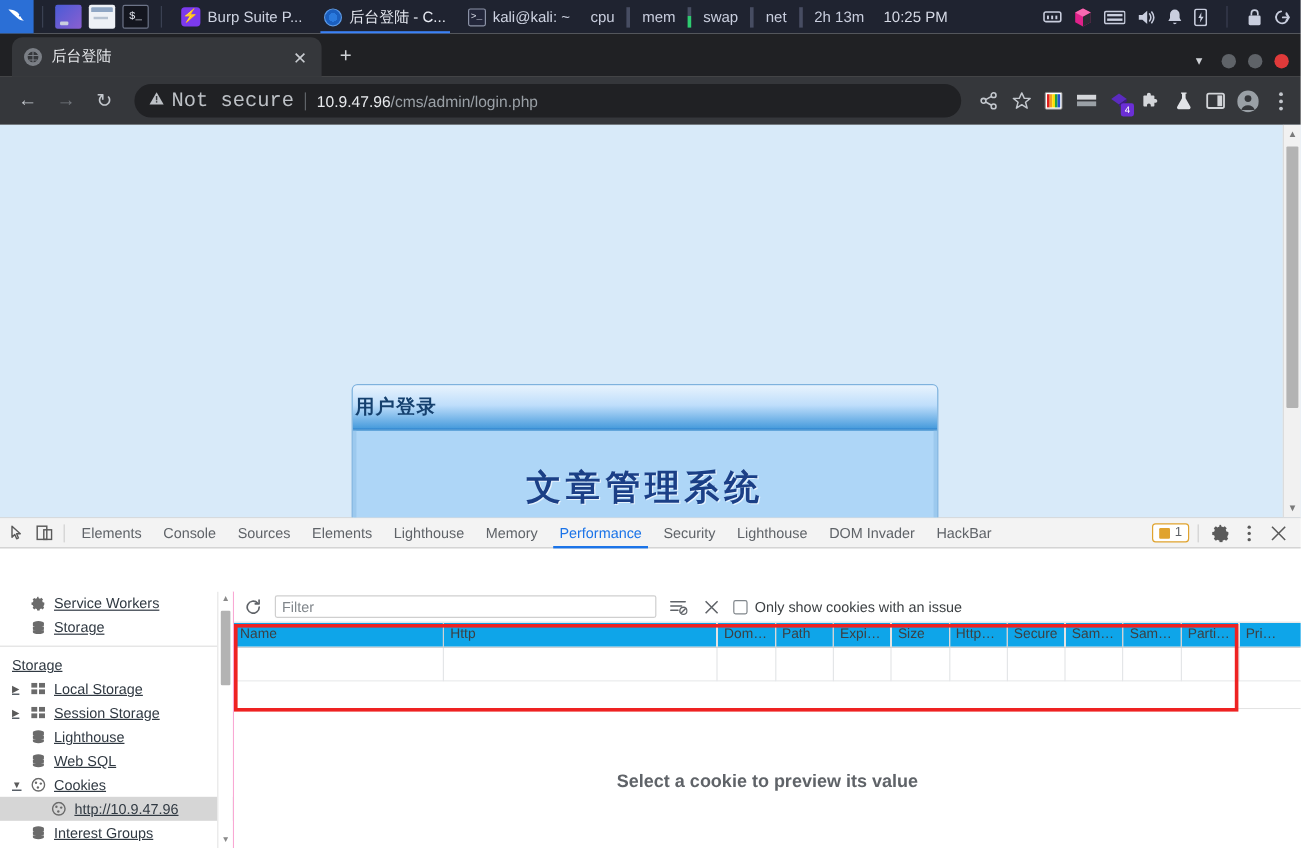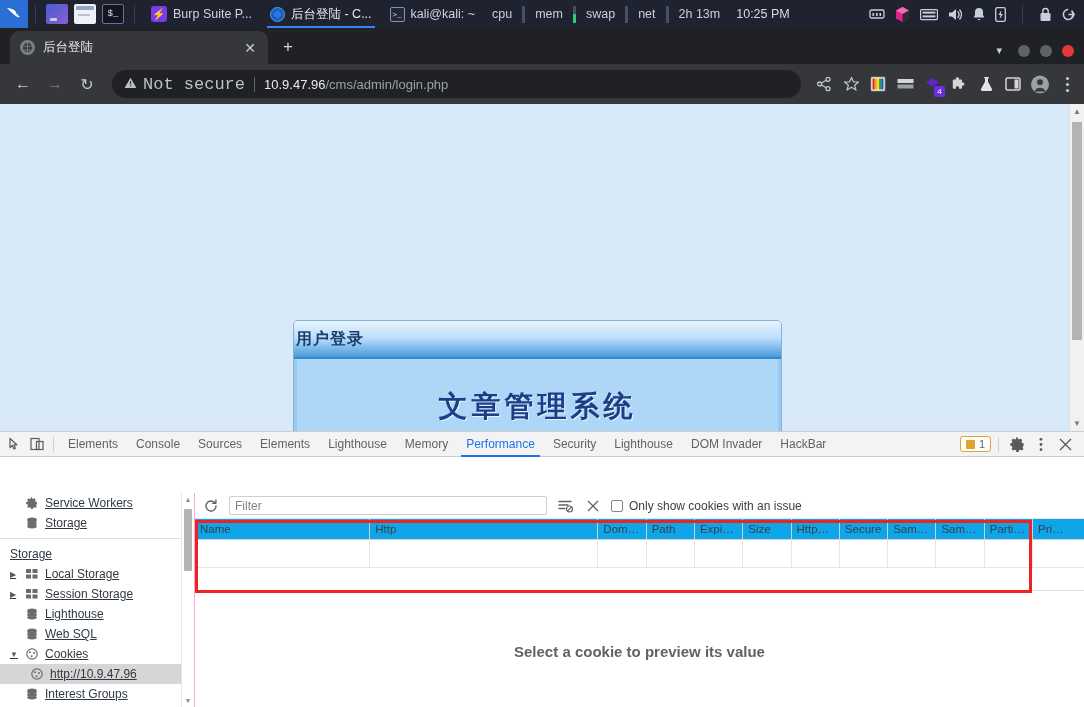--- a/index.html
+++ b/index.html
@@ -196,21 +196,21 @@
   }
   .side-scroll {
     position:absolute; right:0; top:0; bottom:0; width:13px; background:#fff; border-left:1px solid #e6e6e6;
   }
   .side-scroll .up,.side-scroll .down{height:13px;display:flex;align-items:center;justify-content:center;color:#8a8a8a;font-size:7px;}
   .side-scroll .thumb{position:absolute;left:2px;right:2px;top:16px;height:62px;background:#b3b3b3;border-radius:1px;}
   .tree-row {
     height:20px; display:flex; align-items:center; gap:6px; padding-left:10px; padding-right:16px;
     white-space:nowrap;
   }
-  .tree-row.child { padding-left:30px; }
+  .tree-row.child { padding-left:42px; }
   .tree-row.sel { background:#d6d6d6; }
   .caret { width:9px; font-size:8px; color:#5a5a5a; flex:0 0 9px; }
   .tree-ic { width:14px; flex:0 0 14px; display:flex;align-items:center;justify-content:center;}
   .sect-title { padding:8px 0 3px 10px; font-size:12px; color:#303942;}
   .hr { height:1px; background:#e0e0e0; margin:5px 0 0 0;}
 
   #dt-main { flex:1; display:flex; flex-direction:column; min-width:0; position:relative;}
   #cookie-toolbar {
     height:26px; display:flex; align-items:center; gap:8px; padding:0 6px; border-bottom:1px solid #e3e3e3;
     font-size:12px; color:#3c4043;

